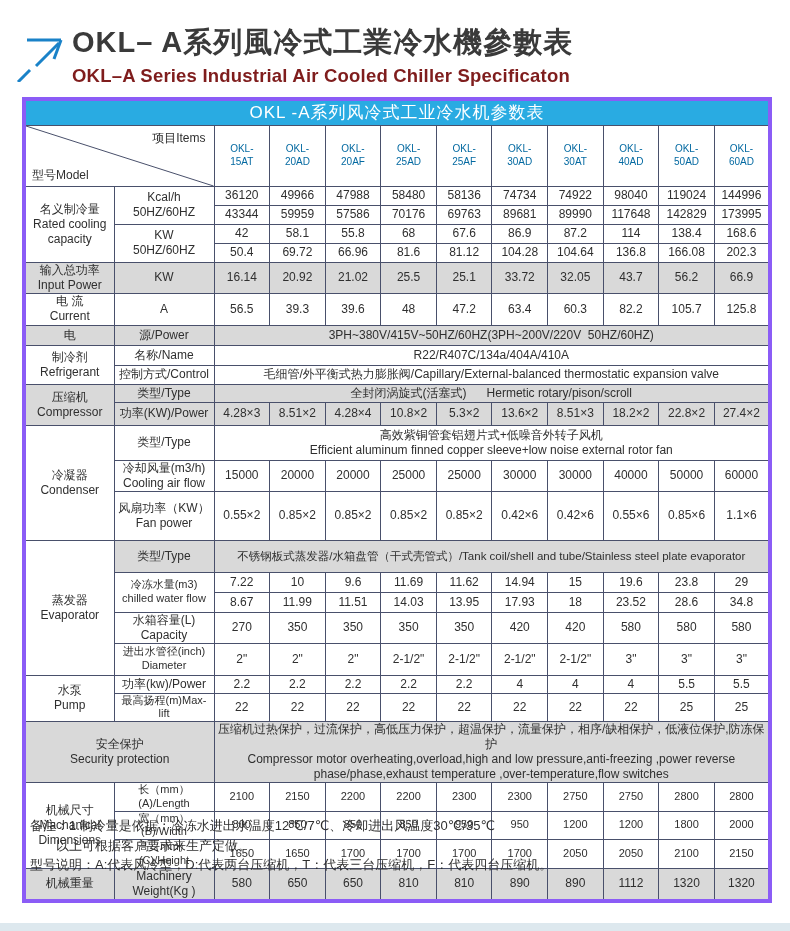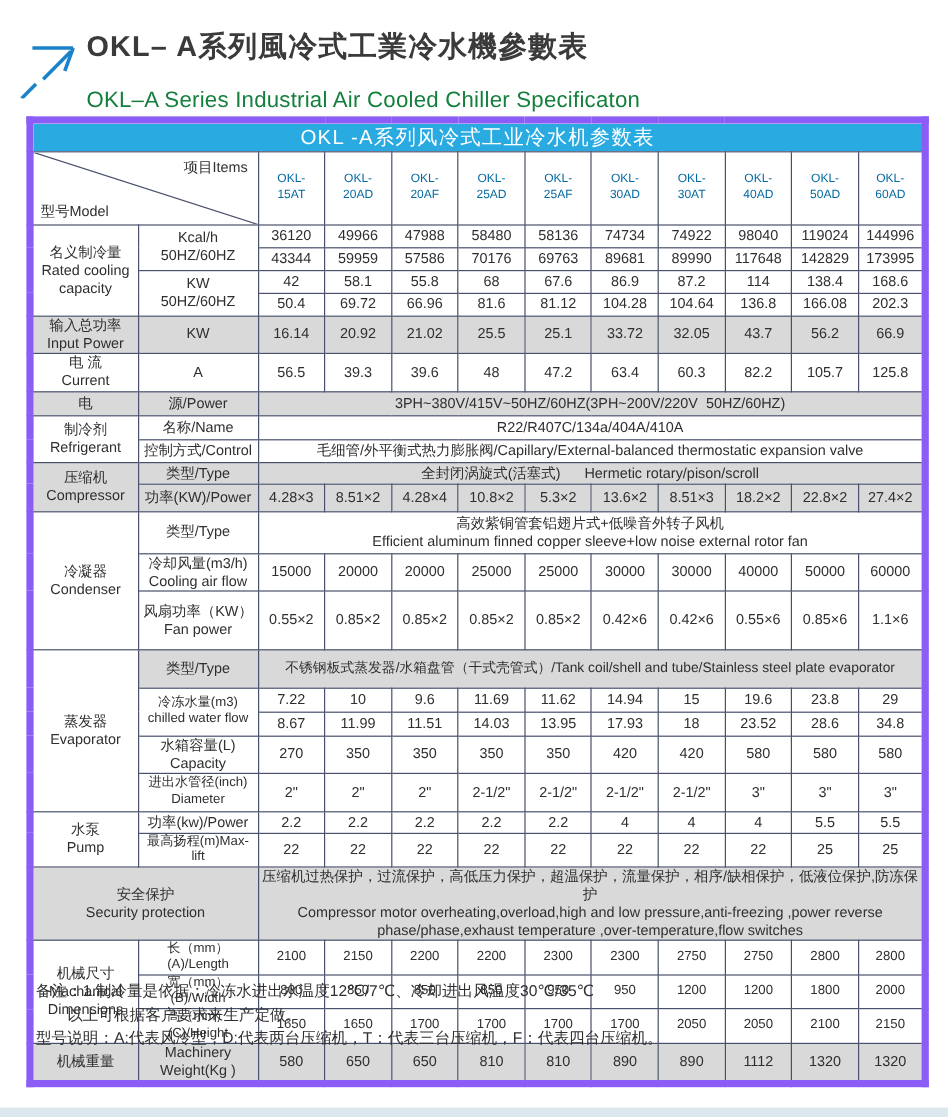--- a/index.html
+++ b/index.html
@@ -5,34 +5,34 @@
   html,body{margin:0;padding:0;}
   body{
     width:790px;height:931px;background:#ffffff;position:relative;
     font-family:"Liberation Sans","DejaVu Sans",sans-serif;color:#333;
     overflow:hidden;
   }
   
   .page-header{position:absolute;left:14px;top:26px;display:flex;align-items:flex-start;}
   .logo{width:52px;height:50px;margin-top:6px;flex:0 0 auto;}
   .titles{margin-left:6px;}
-  .title-zh{font-size:24px;font-weight:600;color:#3a3a3a;letter-spacing:1px;line-height:1.15;}
-  .title-en{font-size:18.5px;font-weight:400;color:#15803d;margin-top:18px;letter-spacing:0.2px;}
+  .title-zh{font-size:29px;font-weight:600;color:#3a3a3a;letter-spacing:1px;line-height:1.15;}
+  .title-en{font-size:18.5px;font-weight:700;color:#7f1d1d;margin-top:6px;letter-spacing:0.2px;}
   
   .spec-table{
     position:absolute;left:22px;top:97px;width:746px;
     border-collapse:collapse;table-layout:fixed;
     font-size:12px;color:#2f2f2f;
   }
   .spec-table td,.spec-table th{
     border:1px solid #49506b;text-align:center;vertical-align:middle;
     padding:0 2px;font-weight:normal;line-height:1.25;
     white-space:pre-line;overflow:hidden;word-wrap:break-word;
   }
-  .spec-table{border:6px solid #8b5cf6;}
+  .spec-table{border:4px solid #8b5cf6;}
   .cap{background:#29abe2;color:#ffffff;font-size:17px;letter-spacing:1px;border:1px solid #2a9fd4;}
   .gray{background:#d9d9d9;}
   .corner{position:relative;padding:0;}
   .corner svg{position:absolute;left:0;top:0;width:100%;height:100%;}
   .corner-model{position:absolute;left:6px;bottom:3px;font-size:12px;}
   .corner-items{position:absolute;right:8px;top:5px;font-size:12px;}
   .model-th{font-size:10px;color:#0369a1;}
   .zh,.en{display:block;}
   .fs11{font-size:11px;margin-left:24px;}
   .fs115{font-size:11.5px;}

